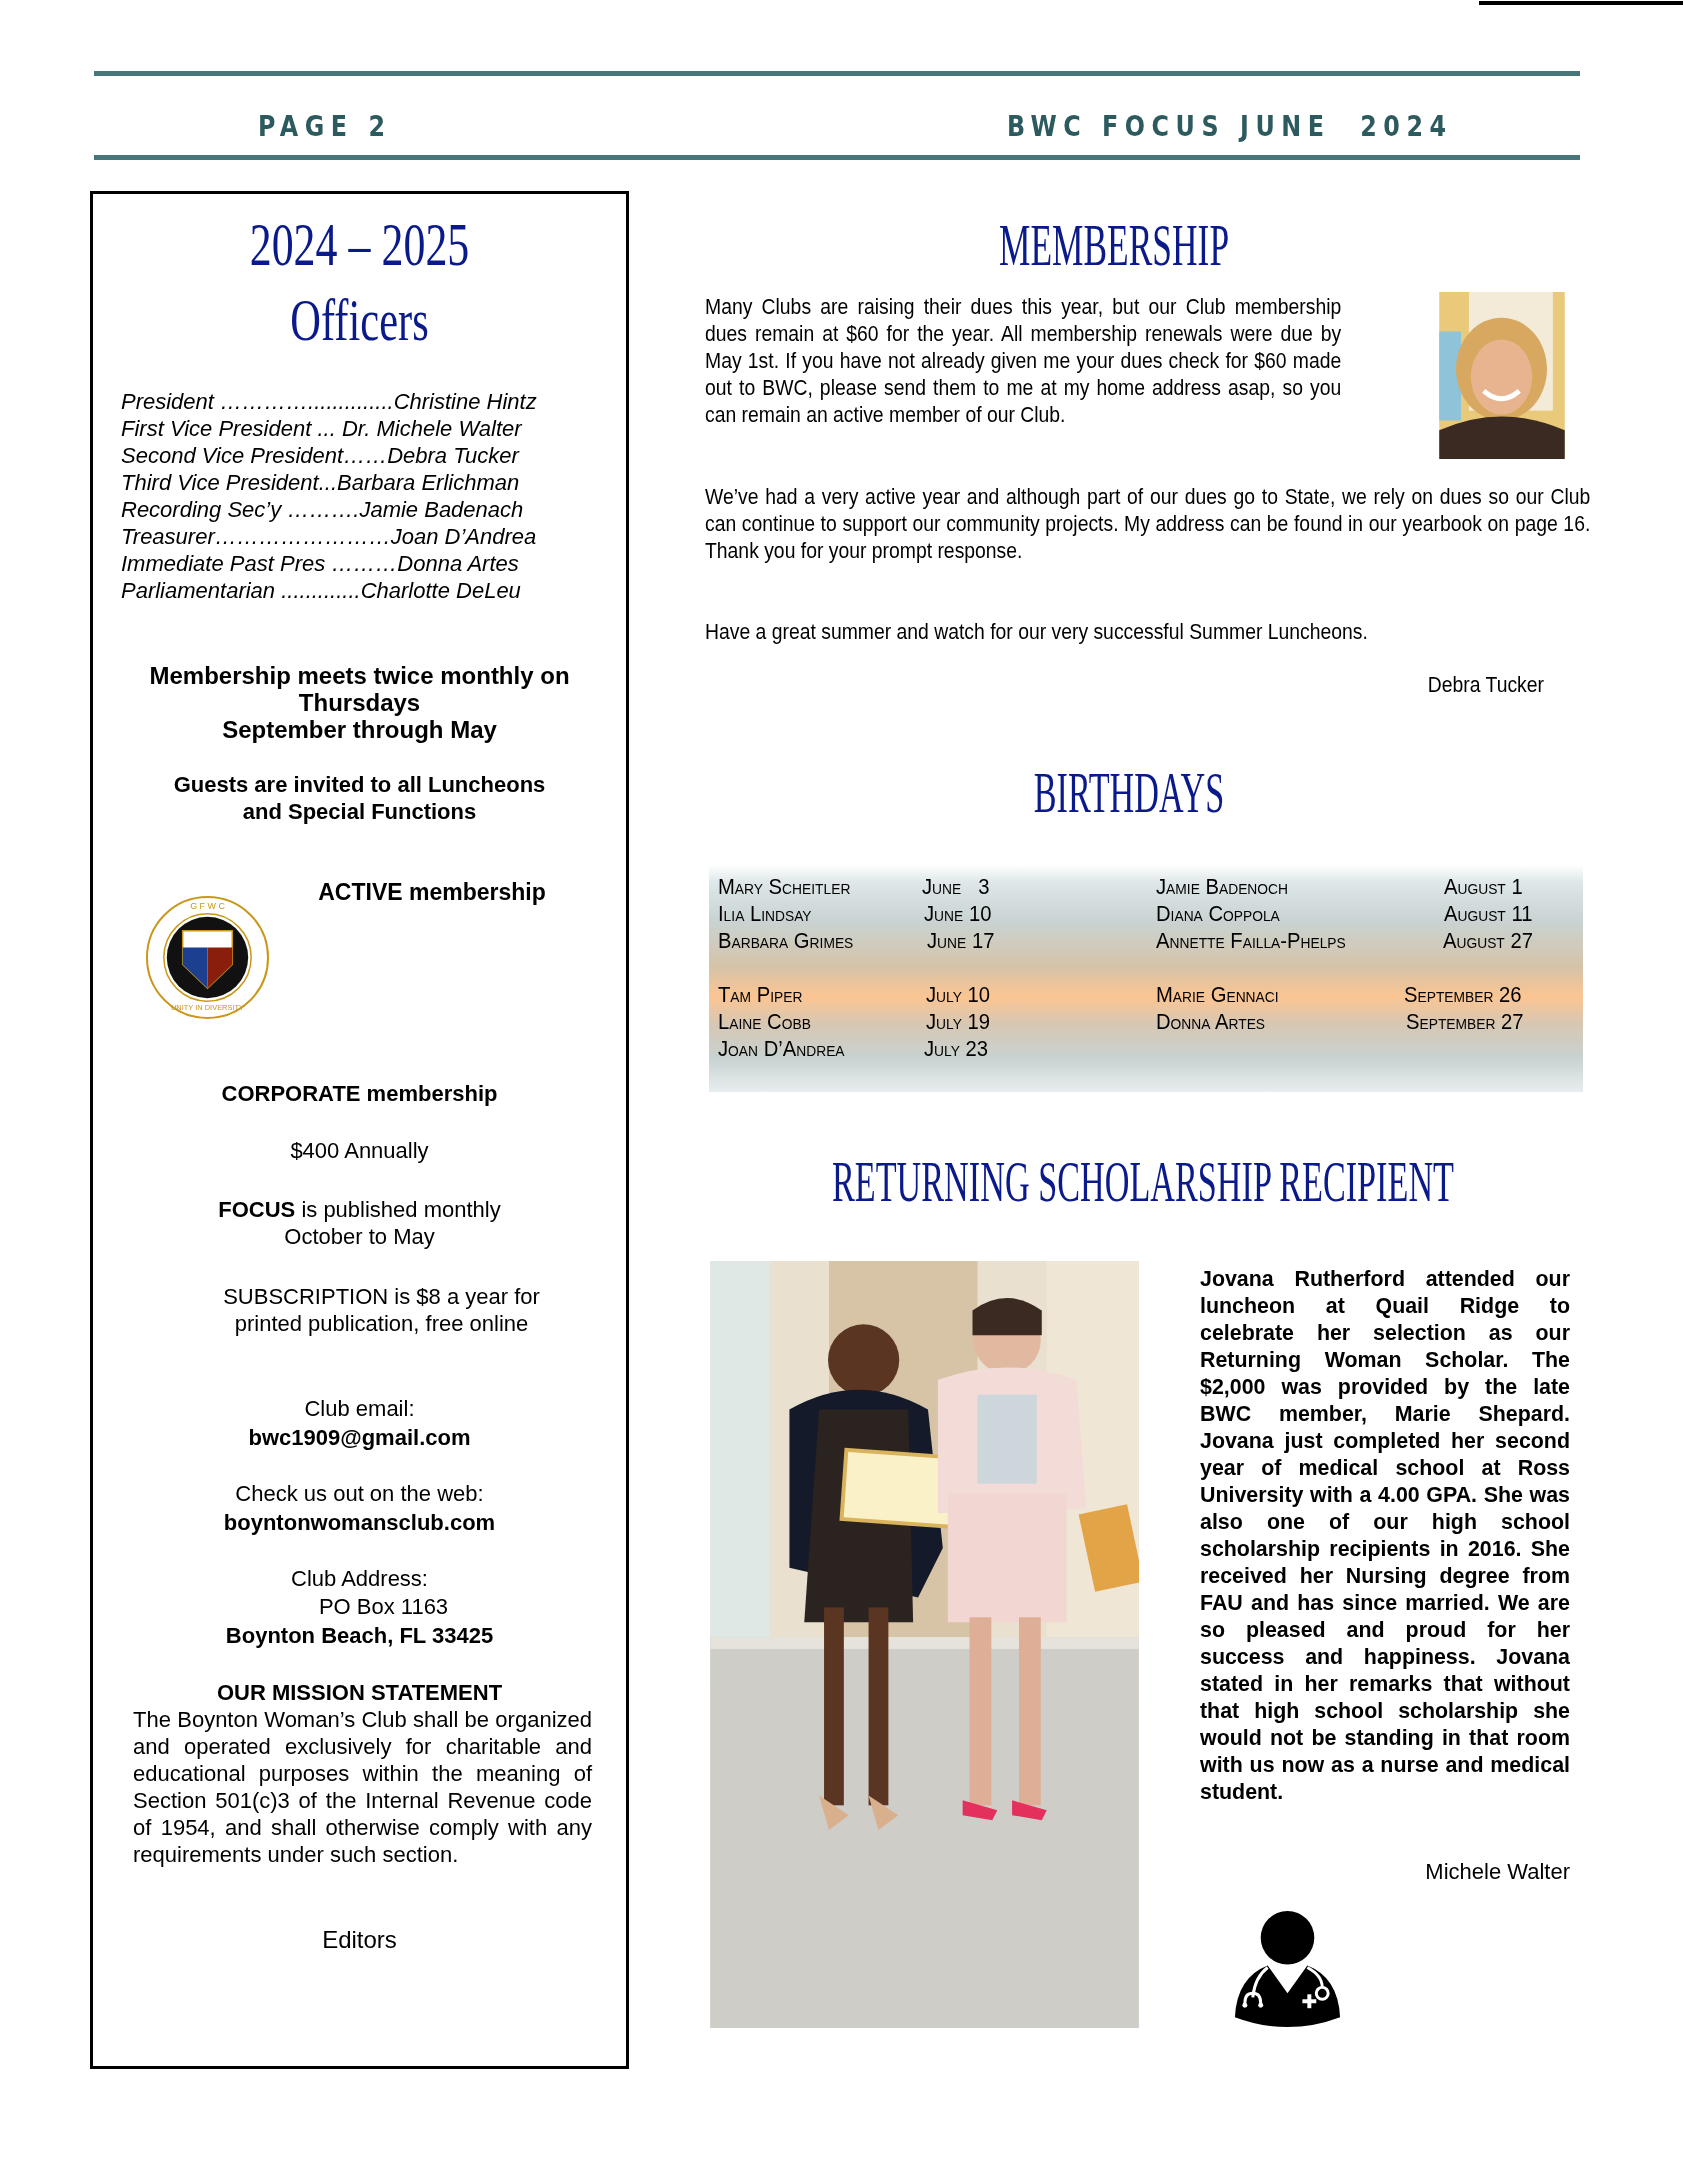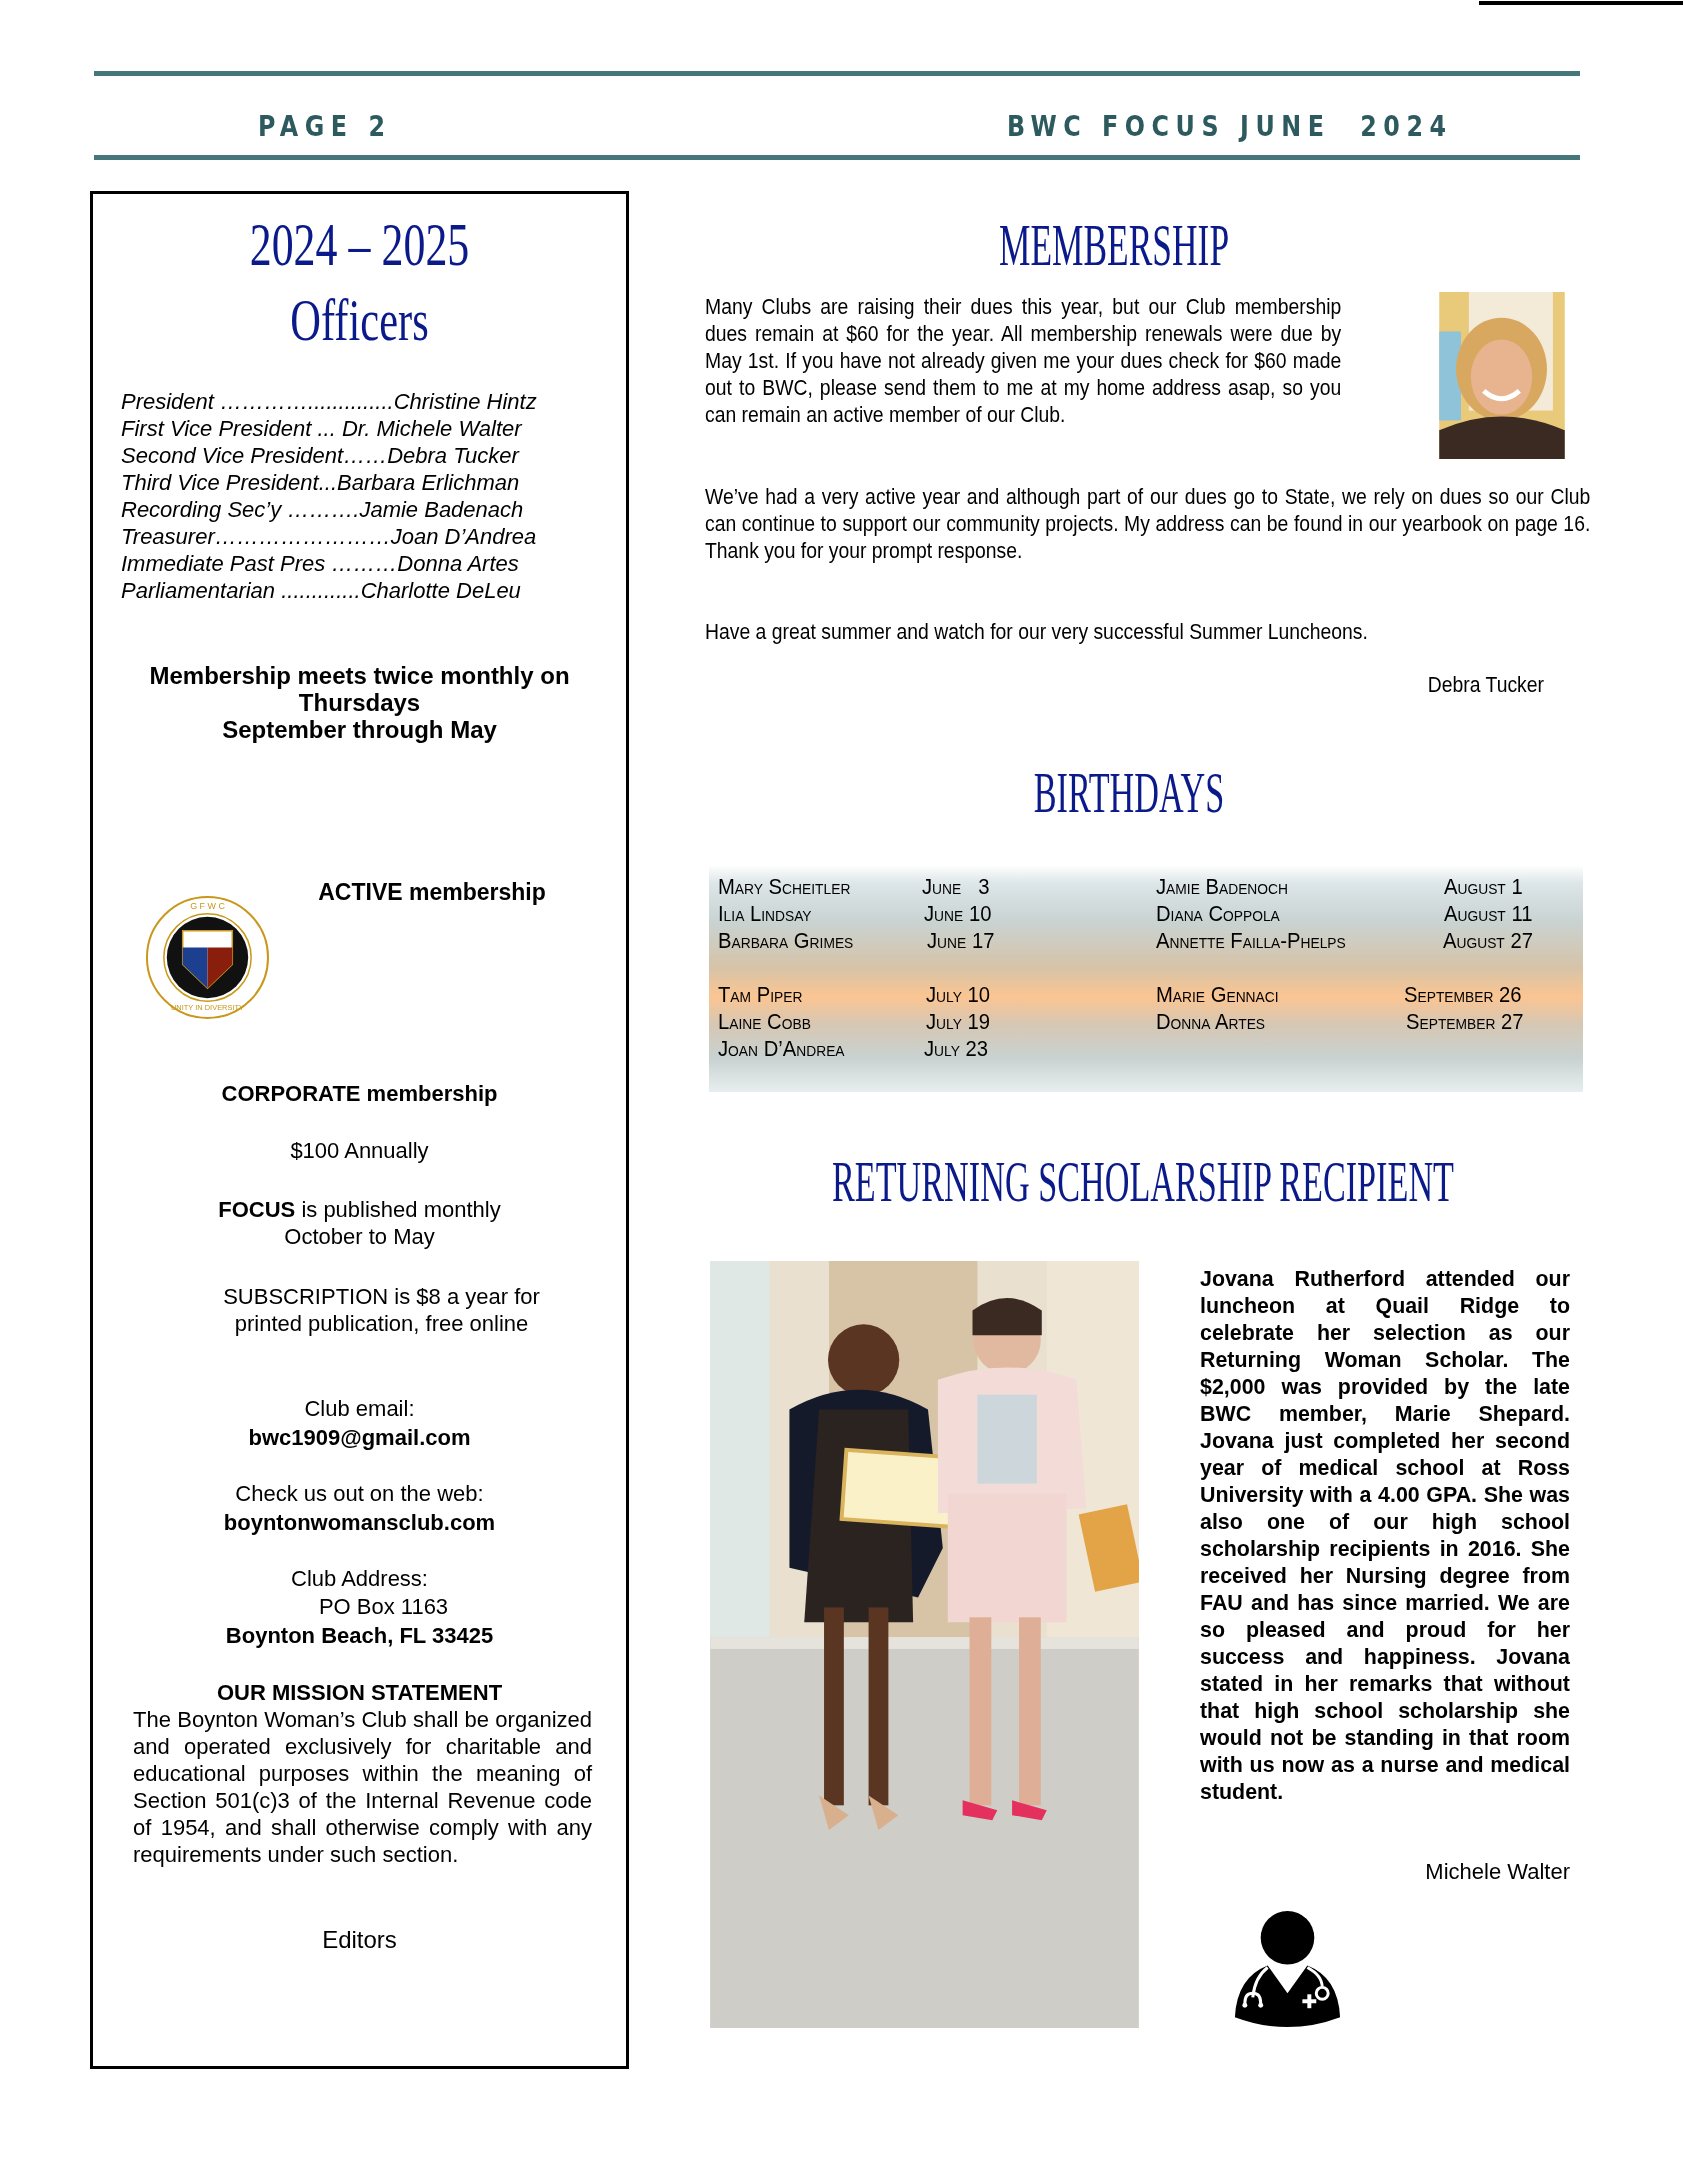--- a/index.html
+++ b/index.html
@@ -101,40 +101,44 @@
     <div class="officer-row">Immediate Past Pres ………Donna Artes</div>
     <div class="officer-row">Parliamentarian .............Charlotte DeLeu</div>
   </div>
 
   <div class="sb-center meets">
     <div>Membership meets twice monthly on</div>
     <div>Thursdays</div>
     <div>September through May</div>
   </div>
 
+  <div class="sb-center guests">
+    <div>Guests are invited to all Luncheons</div>
+    <div>and Special Functions</div>
+  </div>
 
   <svg class="gfwc-logo" viewBox="0 0 130 130">
     <circle cx="65" cy="65" r="61" fill="#fff" stroke="#c9971a" stroke-width="2"></circle>
     <circle cx="65" cy="65" r="44" fill="#fff" stroke="#c9971a" stroke-width="1.5"></circle>
     <circle cx="65" cy="65" r="41" fill="#111"></circle>
     <path d="M40 38 H90 V72 L65 96 L40 72 Z" fill="#fff" stroke="#c9971a" stroke-width="1.5"></path>
     <path d="M40 55 H65 V96 L40 72 Z" fill="#1d3f8f"></path>
     <path d="M65 55 H90 V72 L65 96 Z" fill="#8a1e0c"></path>
     <text x="65" y="16" font-size="9" text-anchor="middle" fill="#c9971a" font-family="Liberation Sans, sans-serif">G  F  W  C</text>
     <text x="65" y="118" font-size="7.5" text-anchor="middle" fill="#c9971a" font-family="Liberation Sans, sans-serif">UNITY IN DIVERSITY</text>
   </svg>
 
   <div class="active-block active-title">
     <span class="bold">ACTIVE</span><span style="white-space:pre"> membership</span>
   </div>
 
   <div class="sb-center corp">
     <span>CORPORATE</span><span style="white-space:pre"> membership</span>
   </div>
-  <div class="sb-center corp-price">$100 Annually</div>
+  <div class="sb-center corp-price">$400 Annually</div>
 
   <div class="sb-center focus">
     <div><span class="bold">FOCUS</span><span style="white-space:pre"> is published monthly</span></div>
     <div>October to May</div>
   </div>
 
   <div class="sb-center subs">
     <div>SUBSCRIPTION is $8 a year for</div>
     <div>printed publication, free online</div>
   </div>

